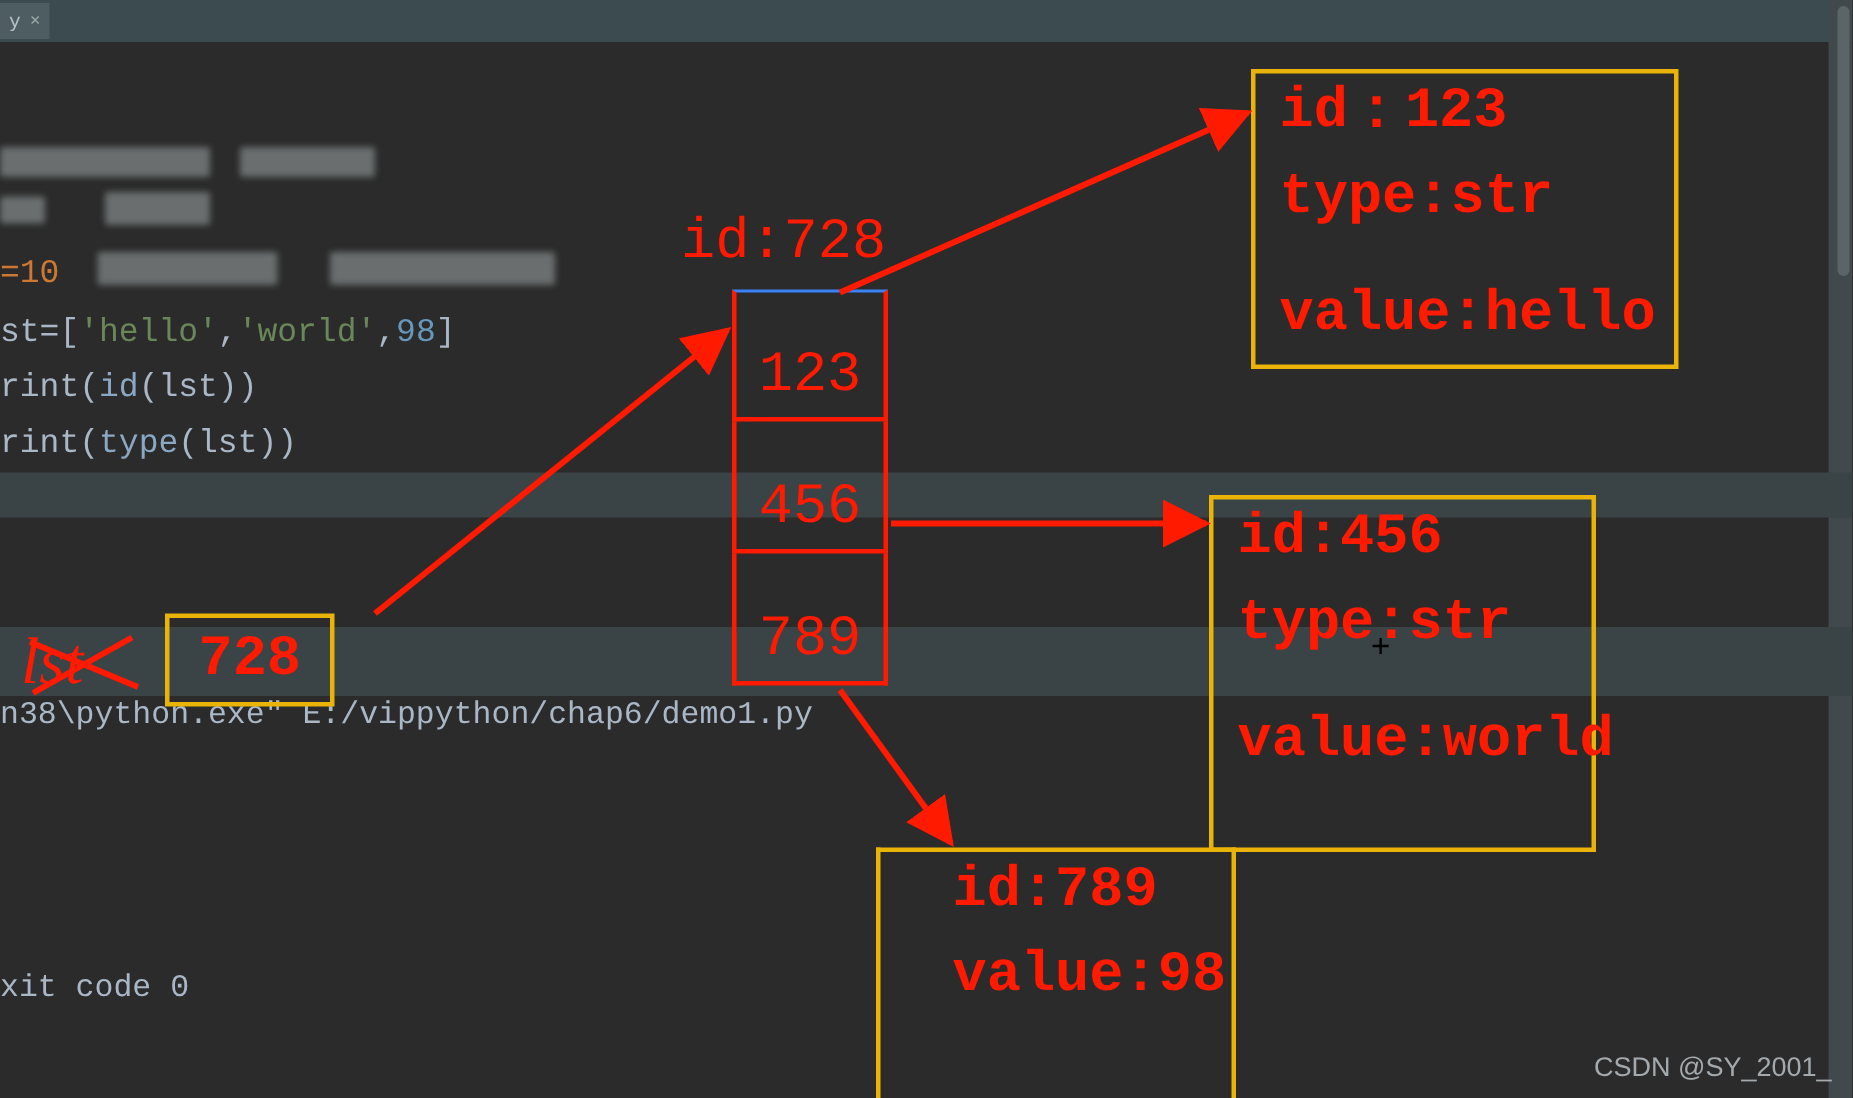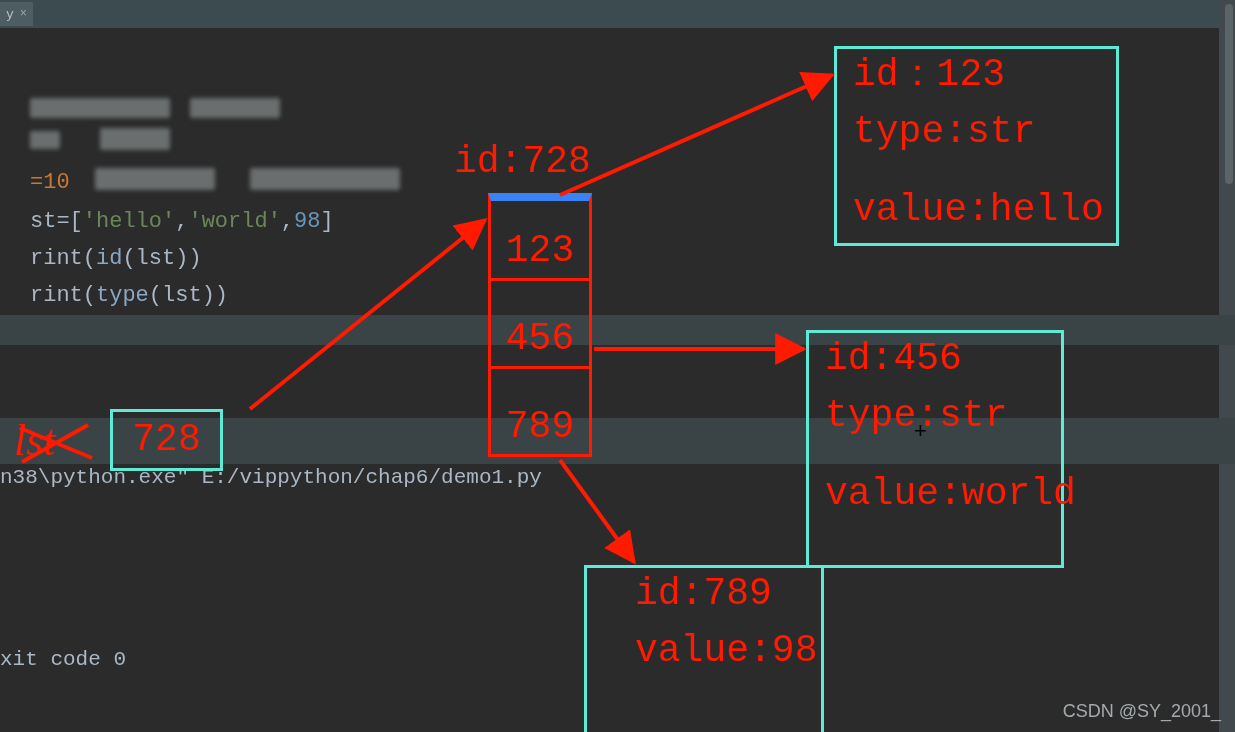--- a/index.html
+++ b/index.html
@@ -22,21 +22,20 @@
     padding: 0 6px;
     display: flex;
     align-items: center;
     font-size: 13px;
     color: #b8c4c6;
   }
   .tab .close { margin-left: 6px; font-size: 12px; color: #9aa; }
   .editor {
     padding-top: 40px;
     position: relative;
-    margin-left: 30px;
   }
   .blur-block {
     background: #6a6e6e;
     position: absolute;
     filter: blur(2px);
     border-radius: 2px;
   }
   .code-line {
     font-size: 22px;
     line-height: 36px;
@@ -65,21 +64,22 @@
   }
   .annot {
     position: absolute;
     color: #ff1a00;
     font-family: "SimSun","Courier New",monospace;
     font-size: 38px;
     line-height: 1.35;
   }
   .red-box {
     position: absolute;
-    border: 3px solid #5eead4;
+    border: 3px solid #eab308;
+    font-weight: bold;
   }
   .red-cell {
     border: 3px solid #ff1a00;
     border-top: none;
     text-align: center;
     font-size: 38px;
     color: #ff1a00;
     width: 104px;
     height: 88px;
     display:flex; align-items:flex-end; justify-content:center;
@@ -162,21 +162,21 @@
 
 <div class="lst-handwrite" style="left:14px;top:415px;">lst</div>
 
 <div class="red-box" style="left:110px;top:409px;width:113px;height:62px;display:flex;align-items:center;justify-content:center;">
   <span class="annot" style="position:static;">728</span>
 </div>
 
 <div class="annot" style="left:454px;top:136px;">id:728</div>
 
 <div style="position:absolute;left:488px;top:193px;">
-  <div class="red-cell" style="border-top:8px solid #3b82f6;">123</div>
+  <div class="red-cell" style="border-top:2px solid #3b82f6;">123</div>
   <div class="red-cell">456</div>
   <div class="red-cell">789</div>
 </div>
 
 <div class="red-box annot" style="left:834px;top:46px;width:285px;height:200px;">
   <div class="line">id：123</div>
   <div class="line">type:str</div>
   <div class="line" style="margin-top:20px;">value:hello</div>
 </div>
 

